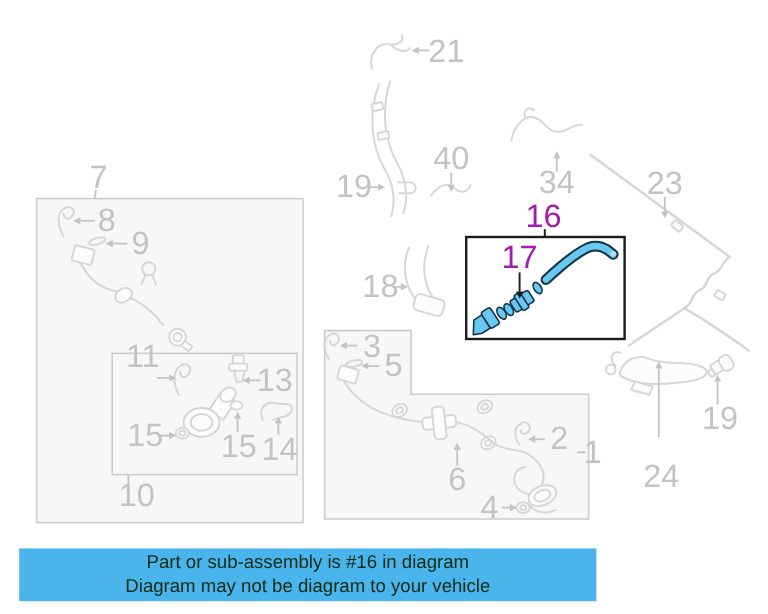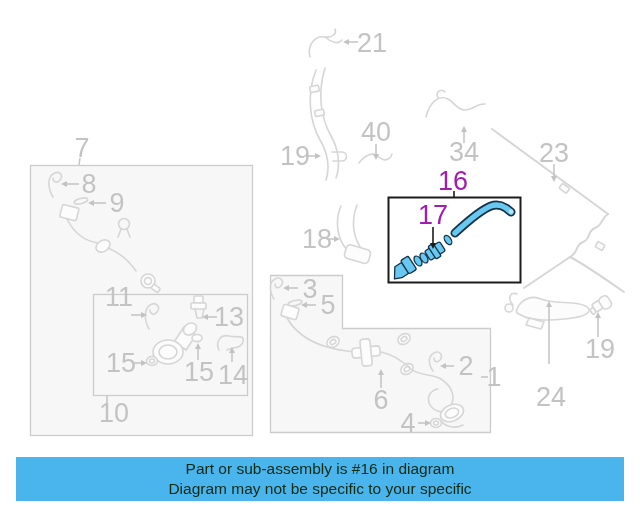--- a/index.html
+++ b/index.html
@@ -20,21 +20,21 @@
   .gf{fill:#fcfcfc;stroke:var(--diagram-line,#d6d6d6);stroke-width:1.6;stroke-linejoin:round;}
   .ga{fill:none;stroke:var(--diagram-label,#c3c3c3);stroke-width:1.5;}
   .gah{fill:var(--diagram-label,#c3c3c3);stroke:none;}
   .hlbox{fill:#ffffff;stroke:var(--highlight-box-border,#1c1c1c);stroke-width:2;}
   .hl{fill:var(--highlight-fill,#68c8f0);stroke:var(--highlight-outline,#143349);stroke-width:1.3;stroke-linejoin:round;}
   .hose-outer{fill:none;stroke:var(--highlight-outline,#143349);stroke-width:9;stroke-linecap:round;}
   .hose-inner{fill:none;stroke:var(--highlight-fill,#68c8f0);stroke-width:5.5;stroke-linecap:round;}
   .dk{fill:none;stroke:#1b1b1b;stroke-width:1.6;}
   .dkh{fill:#1b1b1b;stroke:none;}
   .banner{
-    position:absolute;left:16px;top:457px;width:608px;height:44px;
+    position:absolute;left:16px;top:457px;width:481px;height:44px;
     background:var(--banner-bg,#4ab5ec);color:var(--banner-text,#0e2a12);
     display:flex;flex-direction:column;align-items:center;justify-content:center;
     font-size:15.5px;line-height:20px;text-align:center;
   }
 </style>
 </head>
 <body>
 
 <div class="stage">
 
@@ -305,16 +305,16 @@
   <div class="lbl" style="left:295px;top:156px">19</div>
   <div class="lbl" style="left:376px;top:132px">40</div>
   <div class="lbl" style="left:372px;top:43px">21</div>
   <div class="lbl" style="left:464px;top:152px">34</div>
   <div class="lbl" style="left:554px;top:153px">23</div>
   <div class="lbl" style="left:551px;top:397px">24</div>
   <div class="lbl" style="left:600px;top:349px">19</div>
 
   <div class="banner">
     <div>Part or sub-assembly is #16 in diagram</div>
-    <div>Diagram may not be specific to your specific</div>
+    <div>Diagram may not be diagram to your vehicle</div>
   </div>
 
 </div>
 
 </body></html>

